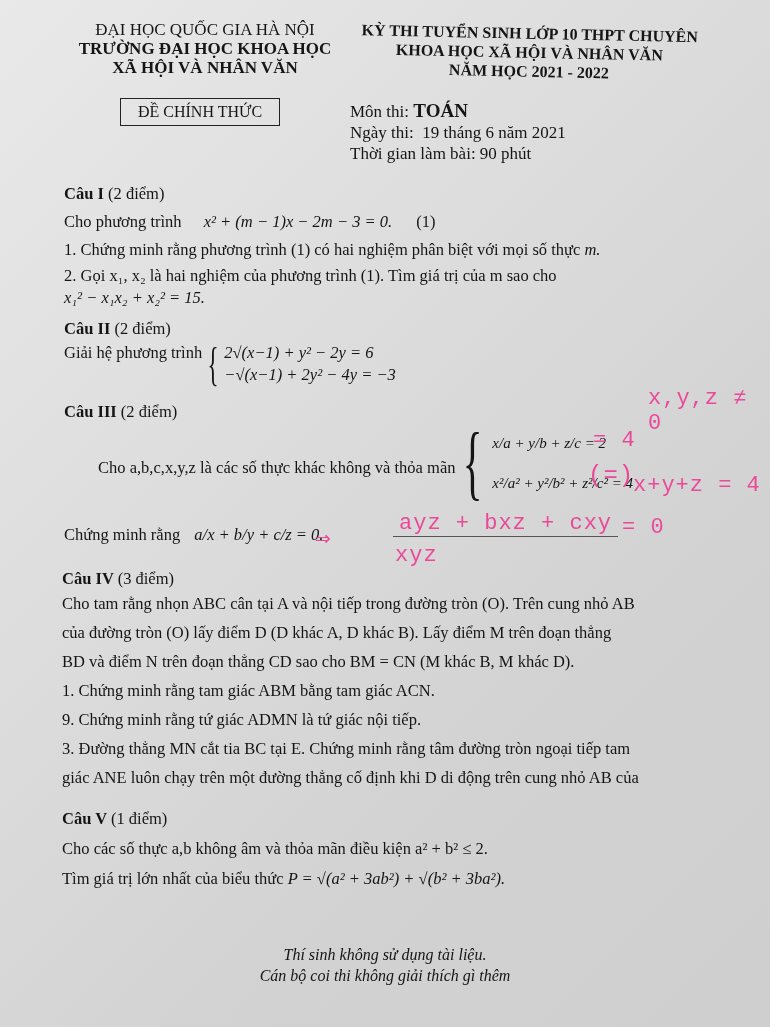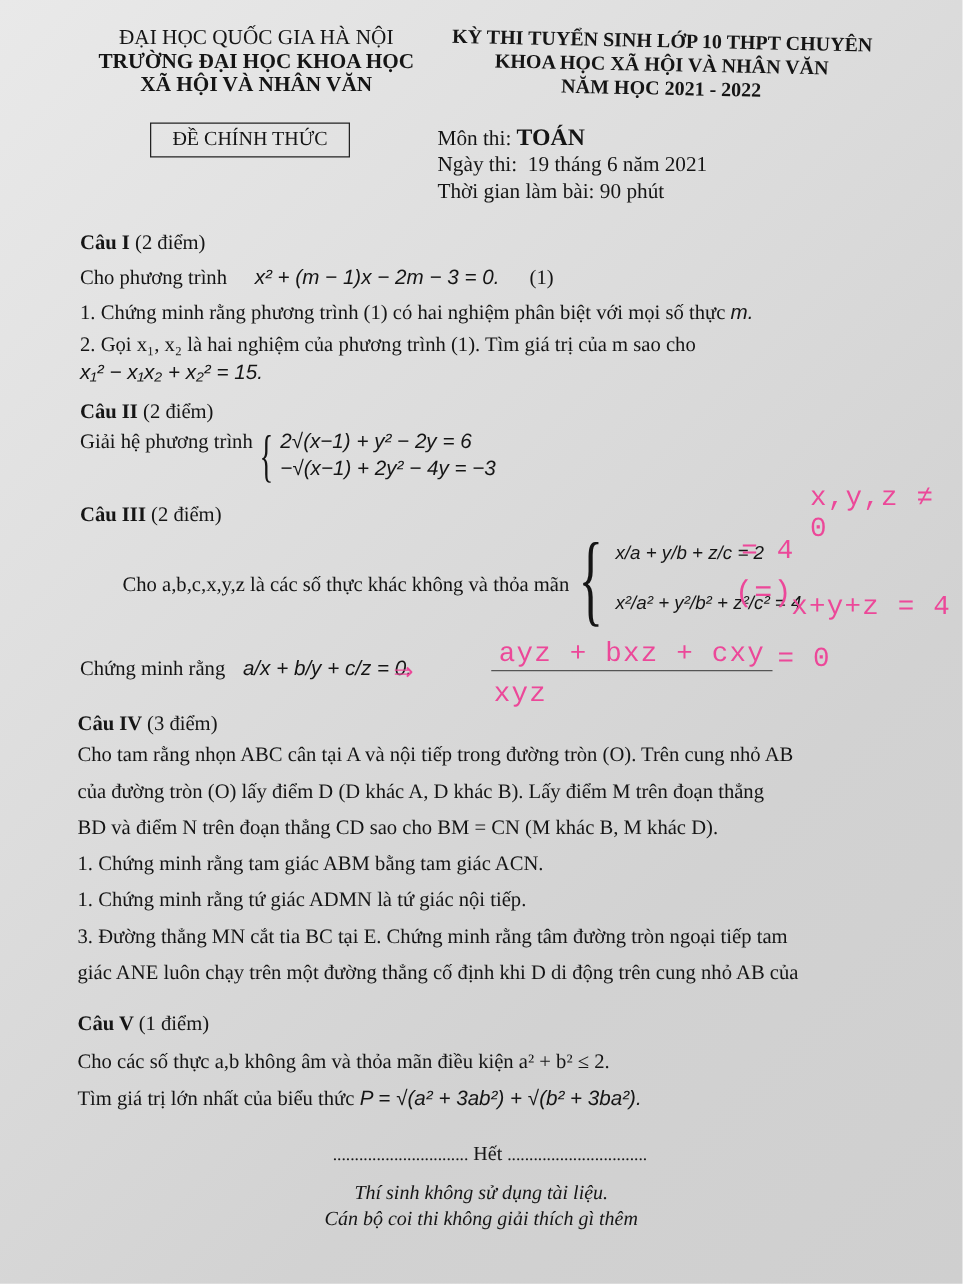--- a/index.html
+++ b/index.html
@@ -18,21 +18,21 @@
   .hdr-right { left: 350px; top: 20px; width: 360px; text-align: center; font-size: 16px; line-height: 19px; font-weight: bold; transform: rotate(1.2deg); transform-origin: left top; }
   .official-box {
     left: 120px; top: 98px; width: 158px; height: 26px;
     border: 1.5px solid #222; font-size: 16px; line-height: 26px; text-align: center;
   }
   .meta { left: 350px; top: 100px; font-size: 17px; line-height: 21px; }
   .meta .subject-val { font-weight: bold; font-size: 19px; }
   .body-text { font-size: 16.5px; line-height: 22px; }
   .q-title { font-weight: bold; }
   .q-title .pts { font-weight: normal; }
-  .math { font-style: italic; font-family: Liberation Sans, sans-serif; }
+  .math { font-style: italic; font-family: Liberation Serif, serif; }
   .sysbrace { font-size: 46px; line-height: 46px; font-weight: 100; vertical-align: middle; transform: scaleX(0.5); display: inline-block; }
   .hand {
     font-family: Liberation Mono, monospace; color: #ec4899; font-weight: 200;
     font-size: 22px; letter-spacing: 1px;
   }
   .dots-line { font-size: 14px; letter-spacing: 0px; }
   .footer-note { font-style: italic; text-align: center; font-size: 16px; line-height: 21px; }
 </style>
 </head>
 <body>
@@ -131,41 +131,36 @@
 
   <div class="abs body-text" style="left:62px; top:569px; width:630px; line-height:29px;">
     <div class="q-title" style="line-height:20px;">
       <span>Câu IV</span>
       <span class="pts">(3 điểm)</span>
     </div>
     <div>Cho tam rằng nhọn ABC cân tại A và nội tiếp trong đường tròn (O). Trên cung nhỏ AB</div>
     <div>của đường tròn (O) lấy điểm D (D khác A, D khác B). Lấy điểm M trên đoạn thẳng</div>
     <div>BD và điểm N trên đoạn thẳng CD sao cho BM = CN (M khác B, M khác D).</div>
     <div>1. Chứng minh rằng tam giác ABM bằng tam giác ACN.</div>
-    <div>1. Chứng minh rằng tứ giác ADMN là tứ giác nội tiếp.</div>
+    <div>9. Chứng minh rằng tứ giác ADMN là tứ giác nội tiếp.</div>
     <div>3. Đường thẳng MN cắt tia BC tại E. Chứng minh rằng tâm đường tròn ngoại tiếp tam</div>
     <div>giác ANE luôn chạy trên một đường thẳng cố định khi D di động trên cung nhỏ AB của</div>
   </div>
 
   <div class="abs body-text" style="left:62px; top:808px; width:640px;">
     <div class="q-title">
       <span>Câu V</span>
       <span class="pts">(1 điểm)</span>
     </div>
     <div style="margin-top:8px;">Cho các số thực a,b không âm và thỏa mãn điều kiện a² + b² ≤ 2.</div>
     <div style="margin-top:8px;">
       <span>Tìm giá trị lớn nhất của biểu thức</span>
       <span class="math">P = √(a² + 3ab²) + √(b² + 3ba²).</span>
     </div>
   </div>
 
-  <div class="abs" style="left:232px; top:915px; width:320px; text-align:center; font-size:16px;">
-    <span class="dots-line">...............................</span>
-    <span>Hết</span>
-    <span class="dots-line">................................</span>
-  </div>
 
   <div class="abs footer-note" style="left:180px; top:944px; width:410px;">
     <div>Thí sinh không sử dụng tài liệu.</div>
     <div>Cán bộ coi thi không giải thích gì thêm</div>
   </div>
 
 </div>
 
 </body></html>

